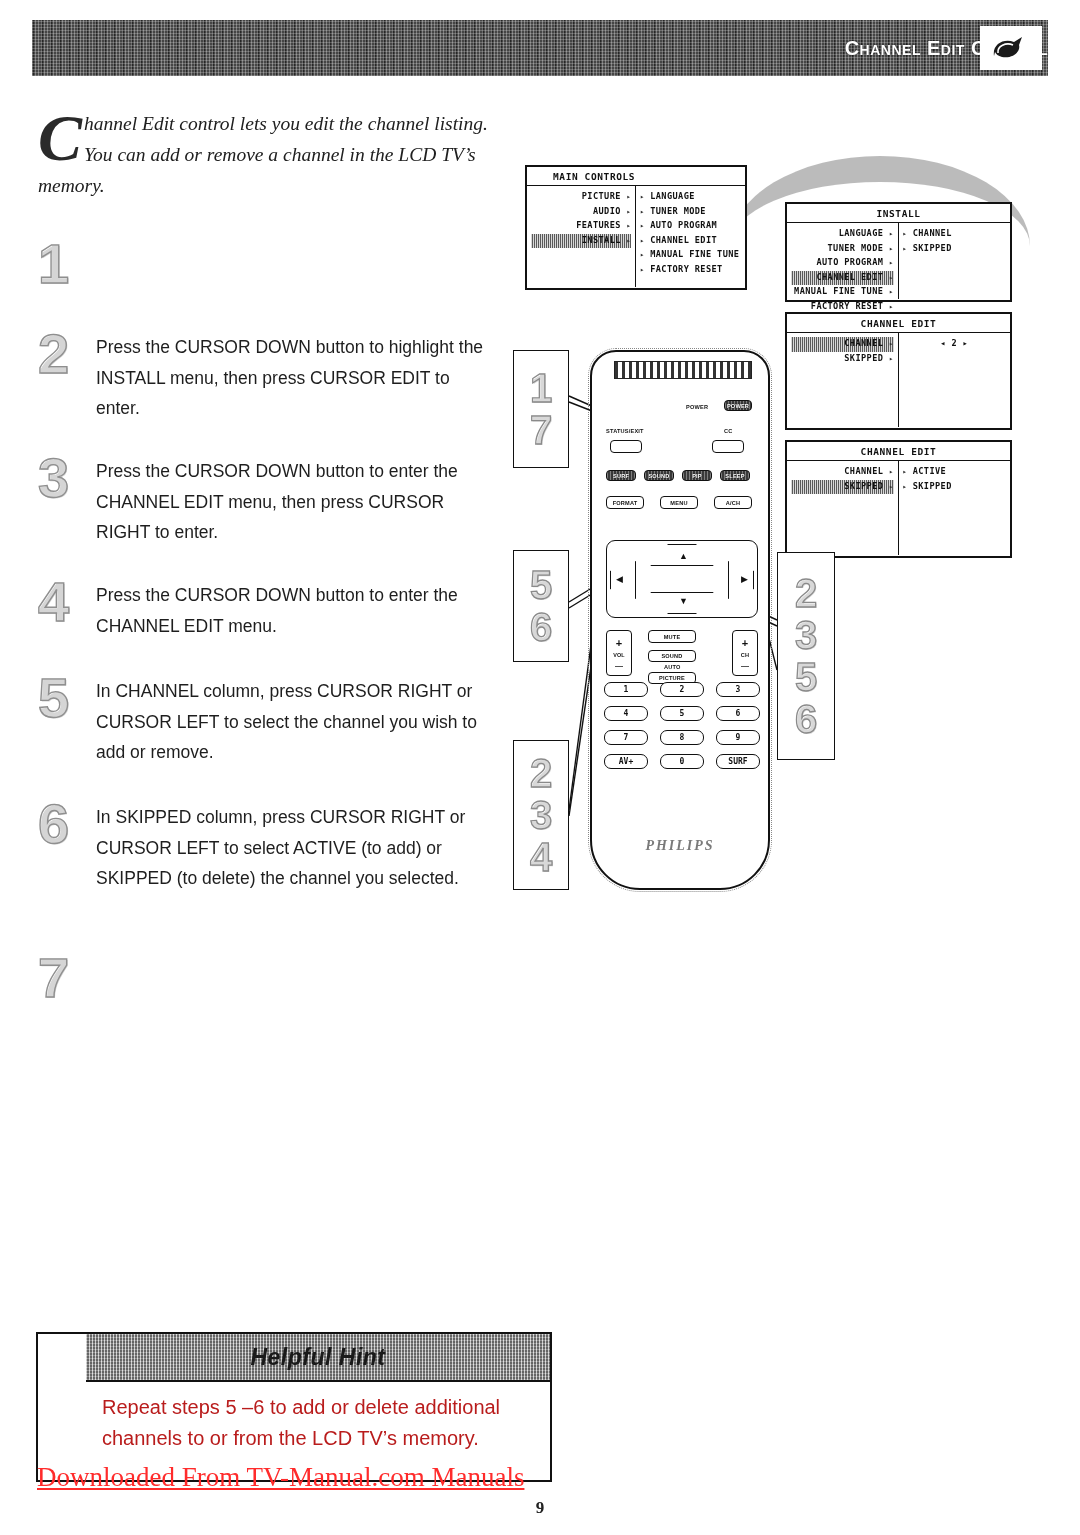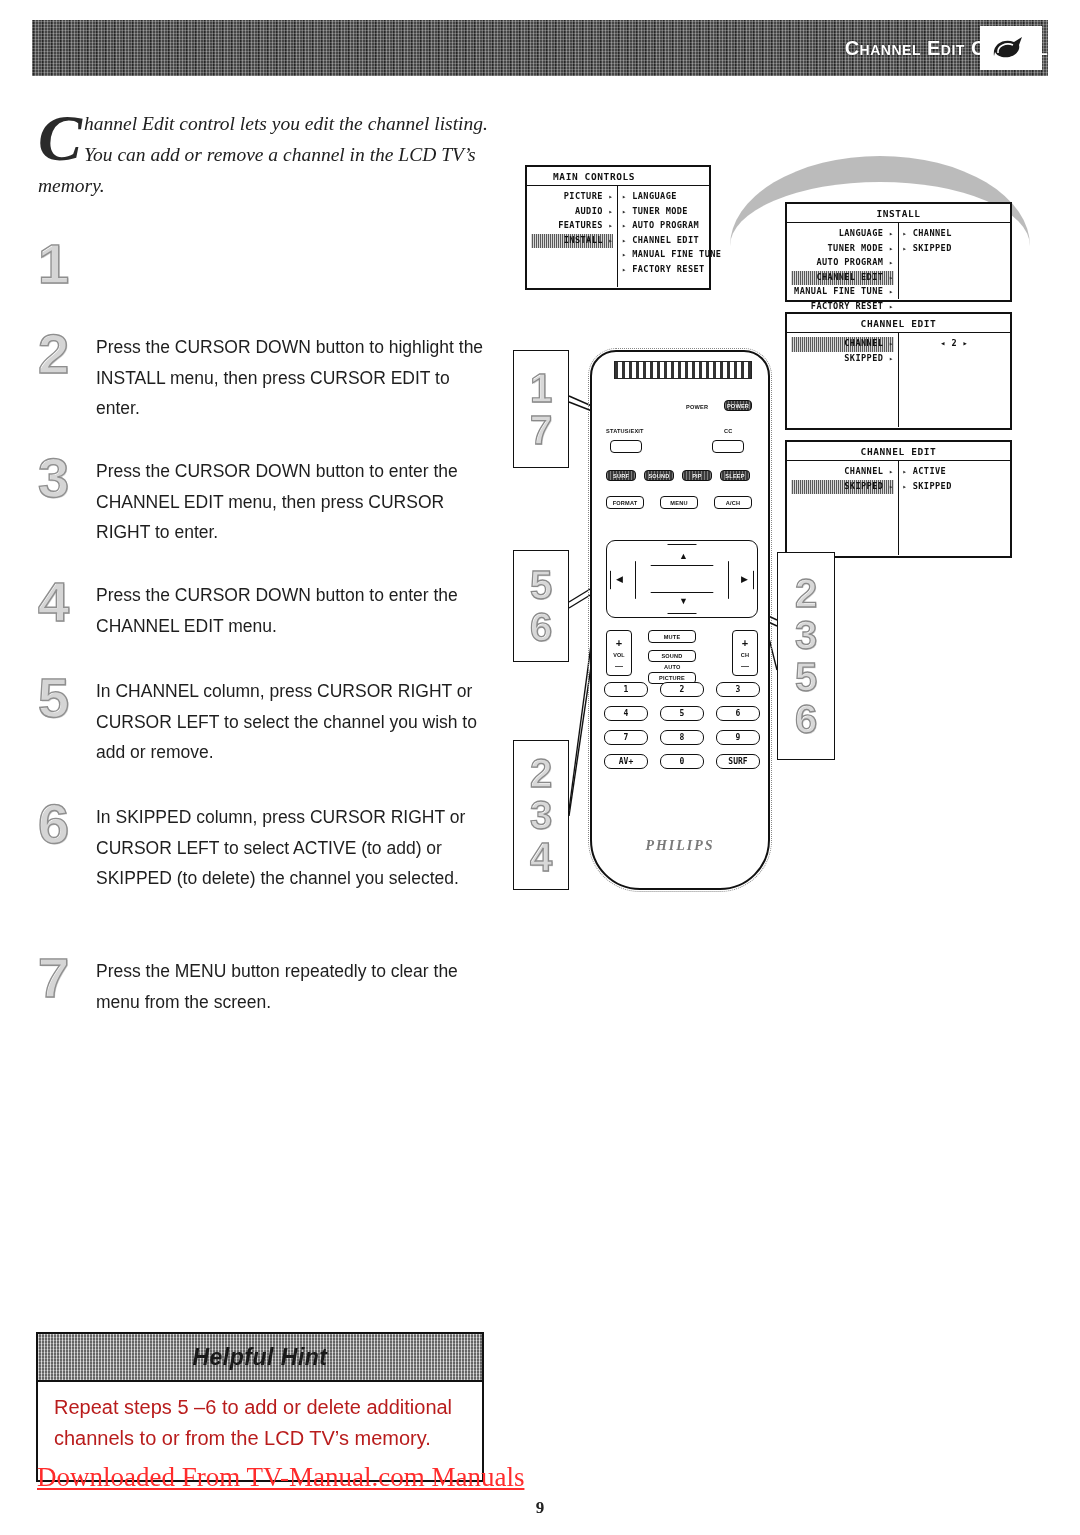--- a/index.html
+++ b/index.html
@@ -83,21 +83,21 @@
     white-space:nowrap;color:#111;
   }
   .osd .row .arrow{font-size:7px;color:#333;}
   .osd .row.hl{
     background:#9a9a9a;
     background-image:repeating-linear-gradient(90deg,#d8d8d8 0 1px,#5a5a5a 1px 2px);
     color:#111;
   }
   .osd .row.center{text-align:center;}
 
-  #osd-main{left:20px;top:15px;width:186px;height:125px;}
+  #osd-main{left:20px;top:15px;width:222px;height:125px;}
   #osd-install{left:280px;top:52px;width:227px;height:100px;}
   #osd-ce1{left:280px;top:162px;width:227px;height:118px;}
   #osd-ce2{left:280px;top:290px;width:227px;height:118px;}
 
   .tv-curve{
     position:absolute;left:225px;top:6px;width:300px;height:110px;
     border-top:26px solid rgba(30,30,30,.30);
     border-radius:150px 150px 0 0 / 90px 90px 0 0;
     box-sizing:border-box;
     filter:blur(.4px);
@@ -176,22 +176,22 @@
   }
   #call-17{left:8px;top:200px;width:56px;height:118px;}
   #call-56{left:8px;top:400px;width:56px;height:112px;}
   #call-234{left:8px;top:590px;width:56px;height:150px;}
   #call-2356{left:272px;top:402px;width:58px;height:208px;}
 
   .leader{position:absolute;stroke:#111;stroke-width:1.4;fill:none;}
 
   
   .hint{
-    position:absolute;left:36px;top:1332px;width:448px;height:150px;
-    border:2px solid #111;background:#fff;box-sizing:border-box;
+    position:absolute;left:36px;top:1332px;width:516px;height:150px;
+    border:2px solid #111;background:#fff;box-sizing:border-box;padding-left:48px;
   }
   .hint-head{
     height:46px;
     background:#9e9e9e;
     background-image:repeating-linear-gradient(90deg,rgba(255,255,255,.55) 0 1px,rgba(0,0,0,.25) 1px 3px),
                      repeating-linear-gradient(0deg,rgba(255,255,255,.35) 0 1px,rgba(0,0,0,.15) 1px 3px);
     border-bottom:2px solid #111;
     display:flex;align-items:center;justify-content:center;
   }
   .hint-title{
@@ -258,21 +258,20 @@
       <div class="step-text">In CHANNEL column, press CURSOR RIGHT or CURSOR LEFT to select the channel you wish to add or remove.</div>
     </div>
 
     <div class="step" style="min-height:124px;margin-bottom:30px;">
       <div class="step-num">6</div>
       <div class="step-text">In SKIPPED column, press CURSOR RIGHT or CURSOR LEFT to select ACTIVE (to add) or SKIPPED (to delete) the channel you selected.</div>
     </div>
 
     <div class="step" style="min-height:64px;">
       <div class="step-num">7</div>
-      <div class="step-text">Press the MENU button repeatedly to clear the menu from the screen.</div>
     </div>
 
   </div>
 
   <div class="illo">
 
     <div class="tv-curve"></div>
 
     <div class="osd" id="osd-main">
       <div class="osd-title lefted">MAIN CONTROLS</div>

